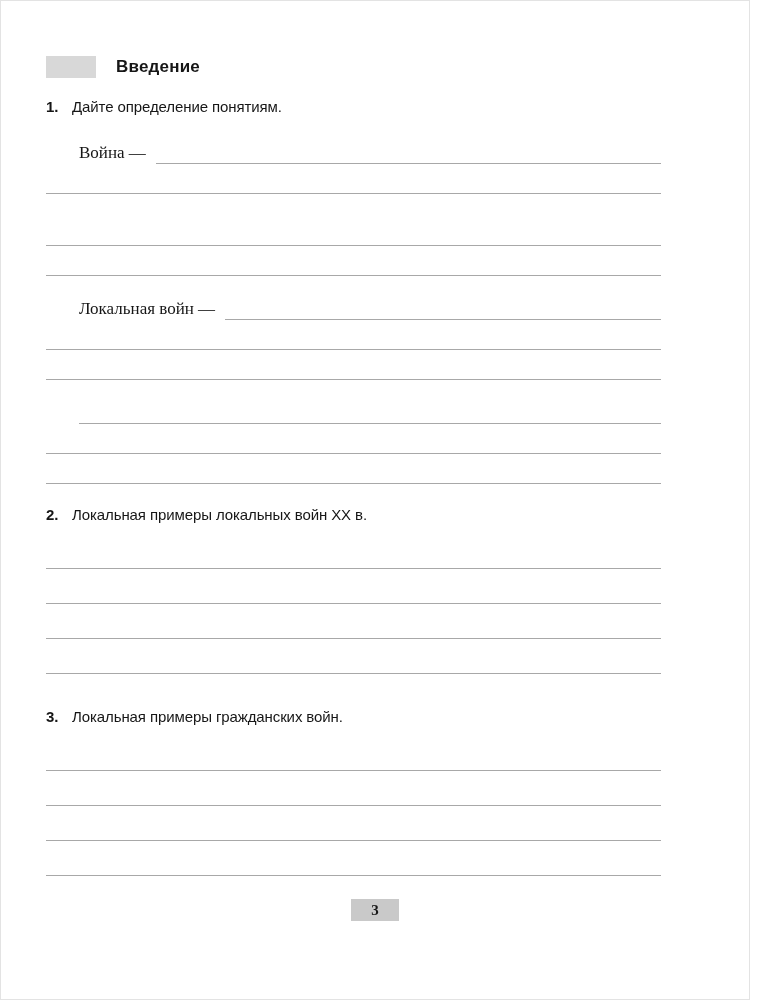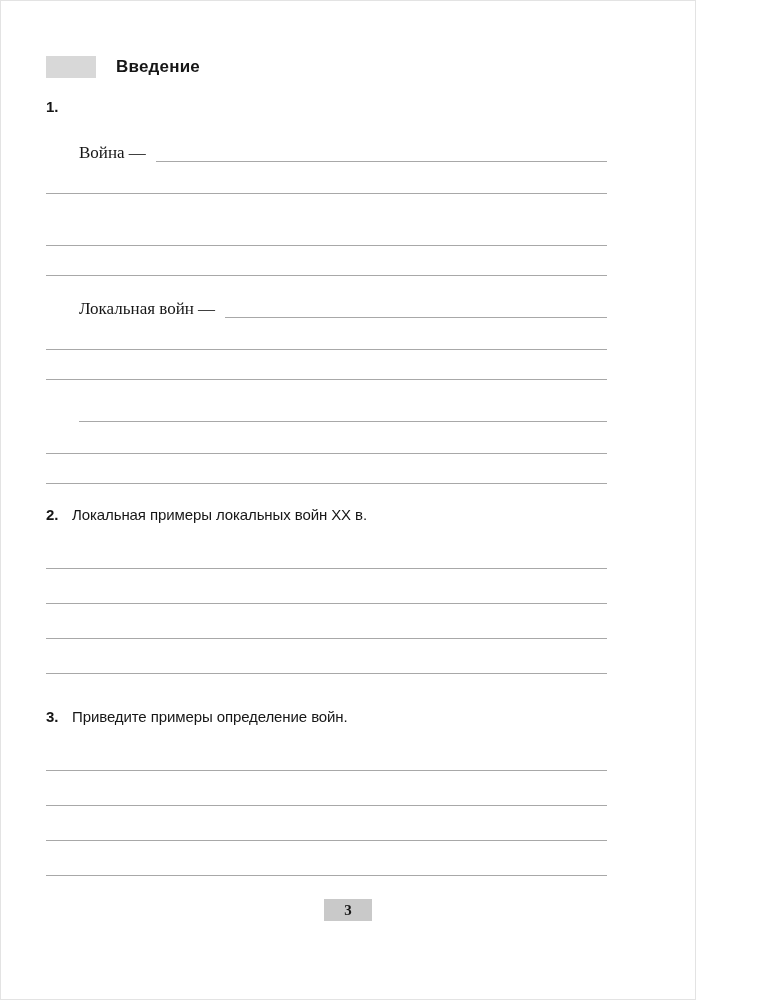--- a/index.html
+++ b/index.html
@@ -4,40 +4,40 @@
 <style>
   :root{
     --rule:#a8a8a8;
     --header-block:#d8d8d8;
     --pagenum-block:#c9c9c9;
     --text:#161616;
   }
   html,body{margin:0;padding:0;background:#fff;}
   .page{
     position:relative;
-    width:696px;height:1000px;
+    width:750px;height:1000px;
     box-sizing:border-box;
     background:#ffffff;
     border:1px solid #e3e3e3;
     padding:55px 88px 0 45px;
     font-family:"Liberation Sans",sans-serif;
     color:var(--text);
     overflow:hidden;
   }
   
   .chapter-header{display:flex;align-items:center;margin-bottom:20px;}
   .header-block{width:50px;height:22px;background:var(--header-block);flex:0 0 auto;}
   .chapter-title{margin:0 0 0 20px;font-size:17px;font-weight:bold;letter-spacing:.2px;}
   
   .q-row{display:flex;font-size:15px;line-height:18px;margin-bottom:26px;}
   .q-num{font-weight:bold;width:26px;flex:0 0 auto;}
   .q-text{letter-spacing:-0.1px;}
   
   .term-block{margin-bottom:22px;}
-  .term-row{display:flex;padding-left:33px;height:22px;}
+  .term-row{display:flex;align-items:flex-end;padding-left:33px;height:22px;}
   .term-label{
     font-family:"Liberation Serif",serif;
     font-size:17px;line-height:22px;
     white-space:nowrap;padding-right:10px;
   }
   .term-line{flex:1 1 auto;border-bottom:1px solid var(--rule);height:19px;}
   .rule-line{height:29px;border-bottom:1px solid var(--rule);}
   .answer-block .rule-line{height:34px;}
   .answer-block{margin-top:8px;margin-bottom:34px;}
   .question-2,.question-3{margin-top:6px;}
@@ -56,20 +56,21 @@
 <div class="page">
 
   <header class="chapter-header">
     <span class="header-block"></span>
     <h1 class="chapter-title">Введение</h1>
   </header>
 
   <section class="question question-1">
     <div class="q-row">
       <span class="q-num">1.</span>
+      <span class="q-text">Дайте определение понятиям.</span>
     </div>
 
     <div class="term-block">
       <div class="term-row">
         <span class="term-label">Война —</span>
         <span class="term-line"></span>
       </div>
       <div class="extra-lines">
           <div class="rule-line"></div>
         </div>
@@ -113,21 +114,21 @@
         <div class="rule-line"></div>
         <div class="rule-line"></div>
         <div class="rule-line"></div>
         <div class="rule-line"></div>
       </div>
   </section>
 
   <section class="question question-3">
     <div class="q-row">
       <span class="q-num">3.</span>
-      <span class="q-text">Приведите примеры определение войн.</span>
+      <span class="q-text">Локальная примеры гражданских войн.</span>
     </div>
     <div class="answer-block">
         <div class="rule-line"></div>
         <div class="rule-line"></div>
         <div class="rule-line"></div>
         <div class="rule-line"></div>
       </div>
   </section>
 
   <span class="page-num-block">3</span>

